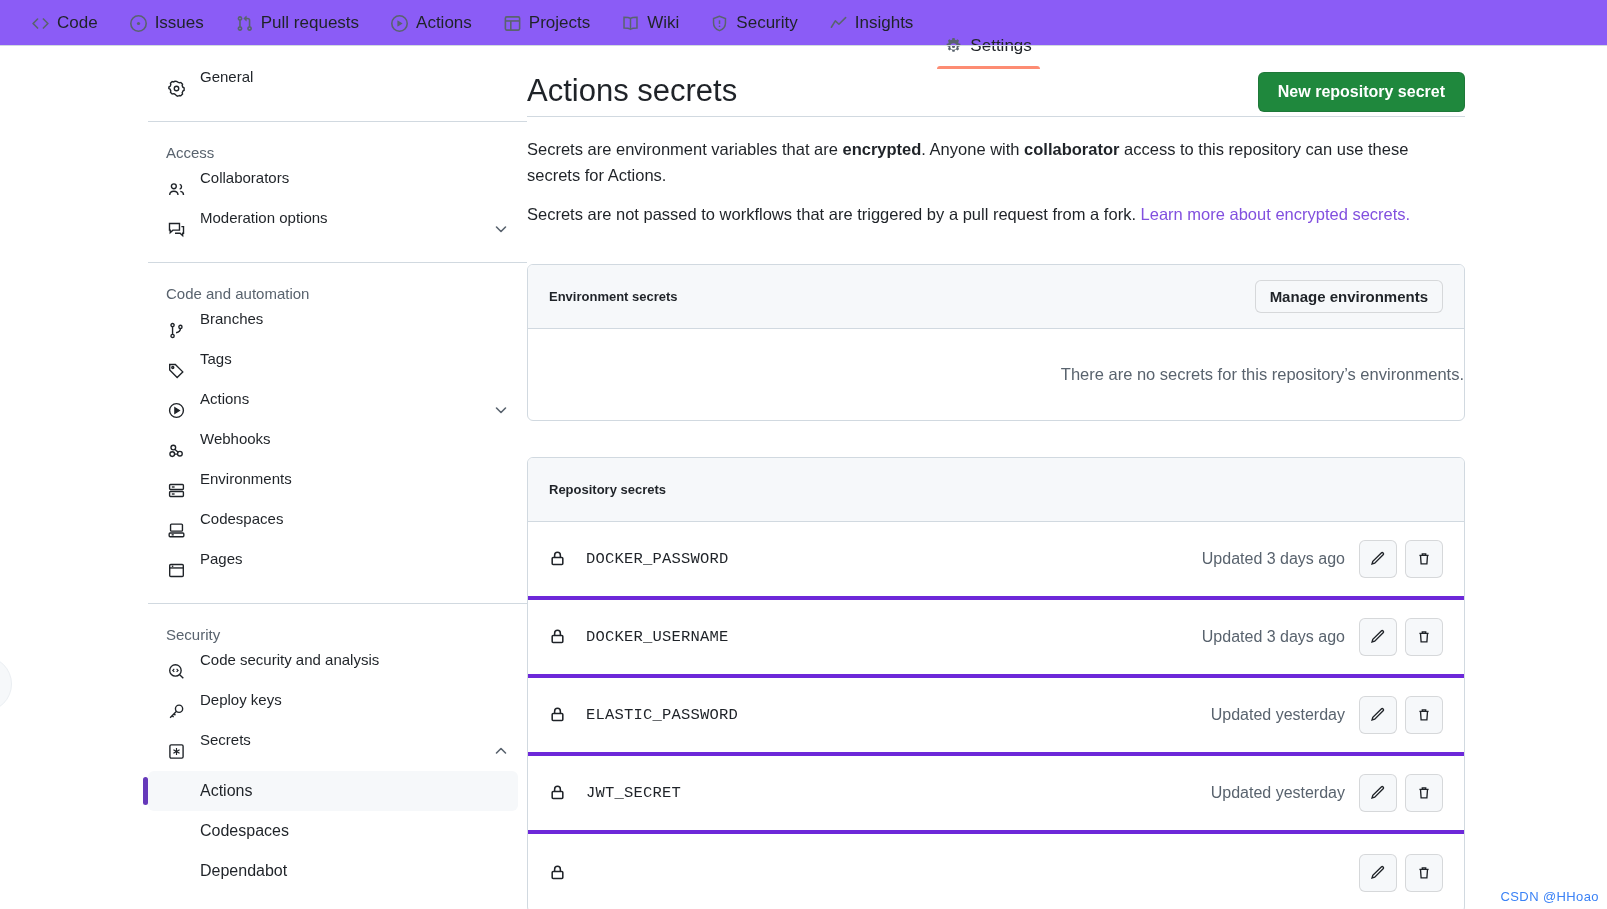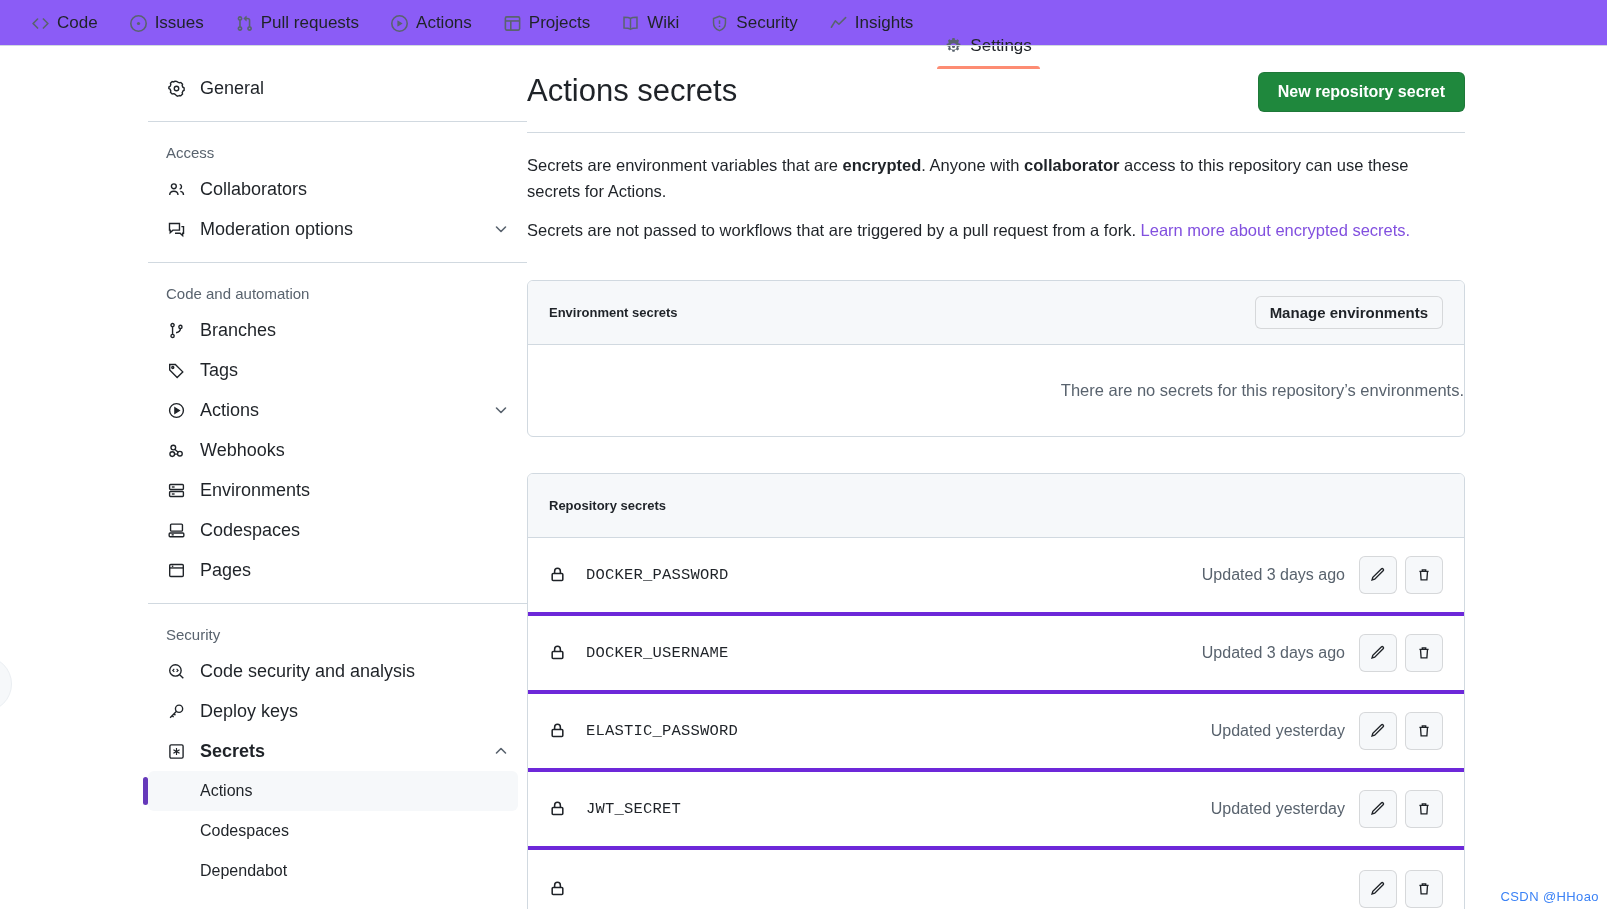--- a/index.html
+++ b/index.html
@@ -48,39 +48,39 @@
     display: flex;
   }
 
   
   .sidebar {
     width: 527px; flex: 0 0 527px;
     padding: 22px 0 0 148px;
     position: relative;
   }
   .side-item {
-    display: flex; align-items: center;
+    display: flex; 
     height: 40px;
     padding: 0 18px 0 18px;
     border-radius: 6px;
-    font-size: 18px;
+    font-size: 15px;
     color: #1f2328;
     cursor: pointer;
     position: relative;
   }
   .side-item .s-ico {
     width: 20px; flex: 0 0 20px;
     display: flex; align-items: center; justify-content: center;
     color: #1f2328; margin-right: 14px;
   }
   .side-item .chev {
     margin-left: auto; color: #59636e;
     display: flex; align-items: center;
   }
-  .side-item.bold { font-weight: bold; }
+  .side-item.bold { font-weight: normal; }
   .side-divider {
     height: 1px; background: #d1d9e0;
     margin: 13px 0 13px 0; width: 379px;
   }
   .side-section-label {
     font-size: 15px; color: #59636e;
     padding: 0 18px; height: 34px;
     display: flex; align-items: center;
   }
   .side-sub {
@@ -113,21 +113,21 @@
 
   
   .main {
     flex: 1; padding: 26px 112px 0 0;
     position: relative;
   }
   .main-inner { width: 938px; }
   .main-head {
     display: flex; align-items: flex-start;
     justify-content: space-between;
-    padding-bottom: 20px;
+    padding-bottom: 4px;
     border-bottom: 1px solid #d1d9e0;
   }
   .page-title {
     font-size: 31px; font-weight: normal;
     color: #1f2328; margin: 0; line-height: 1.2;
   }
   .btn-primary {
     background: #1f883d; color: #ffffff;
     border: 1px solid rgba(31,35,40,0.15);
     border-radius: 6px;

